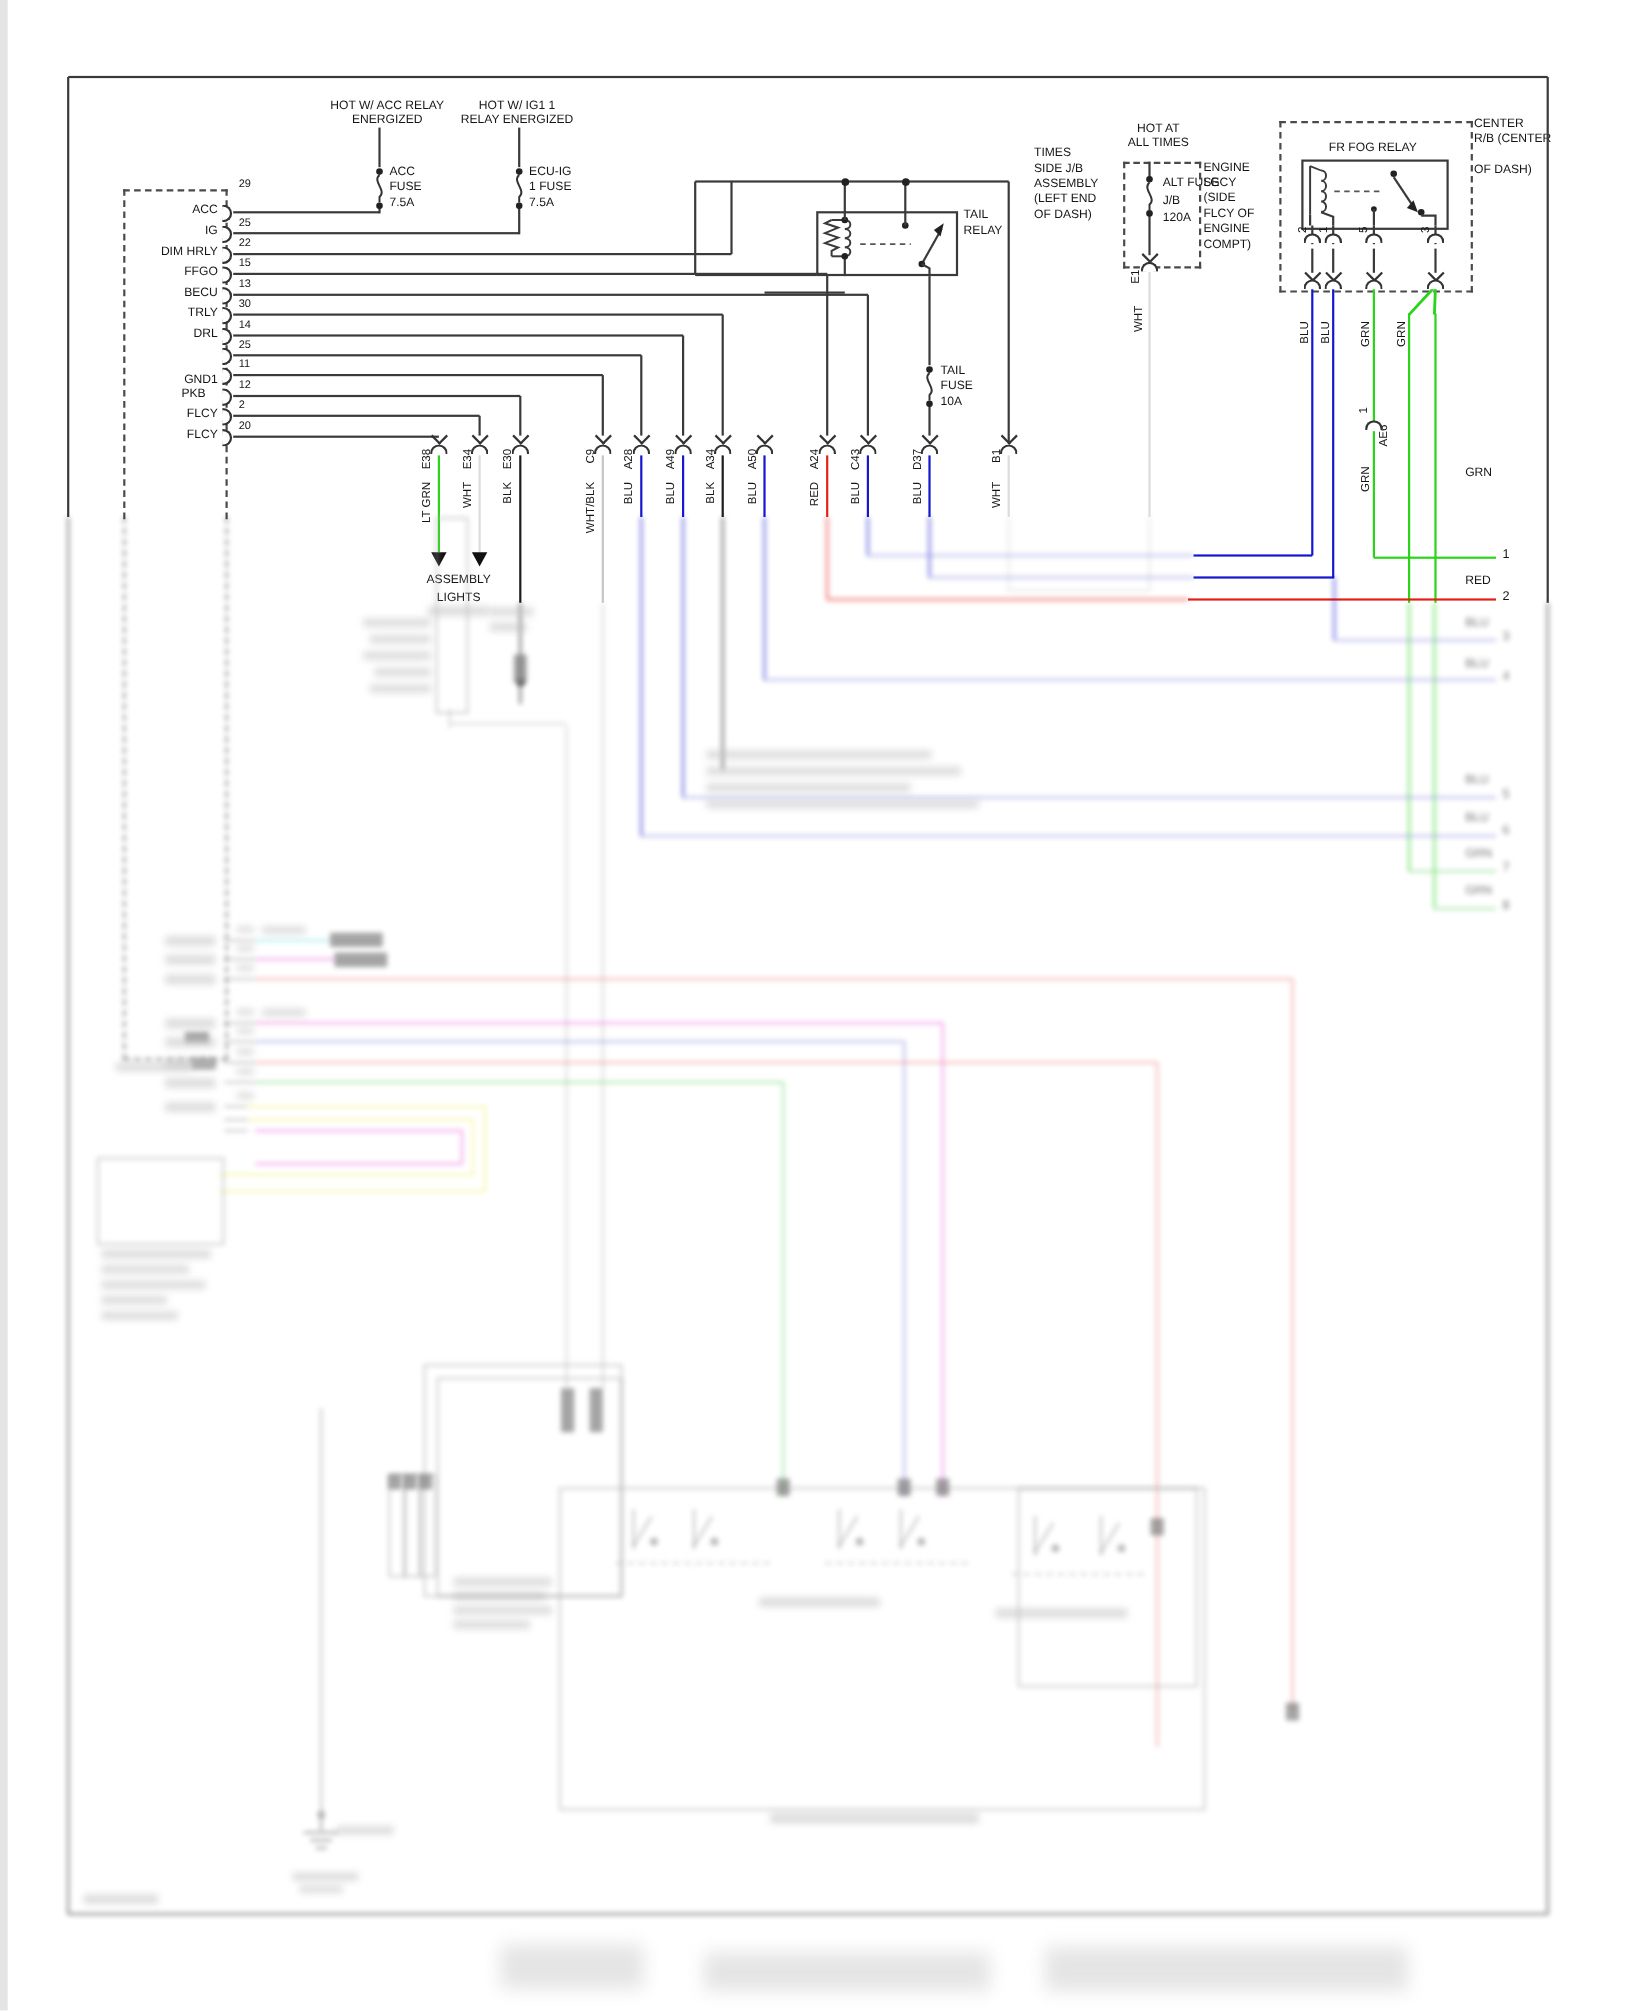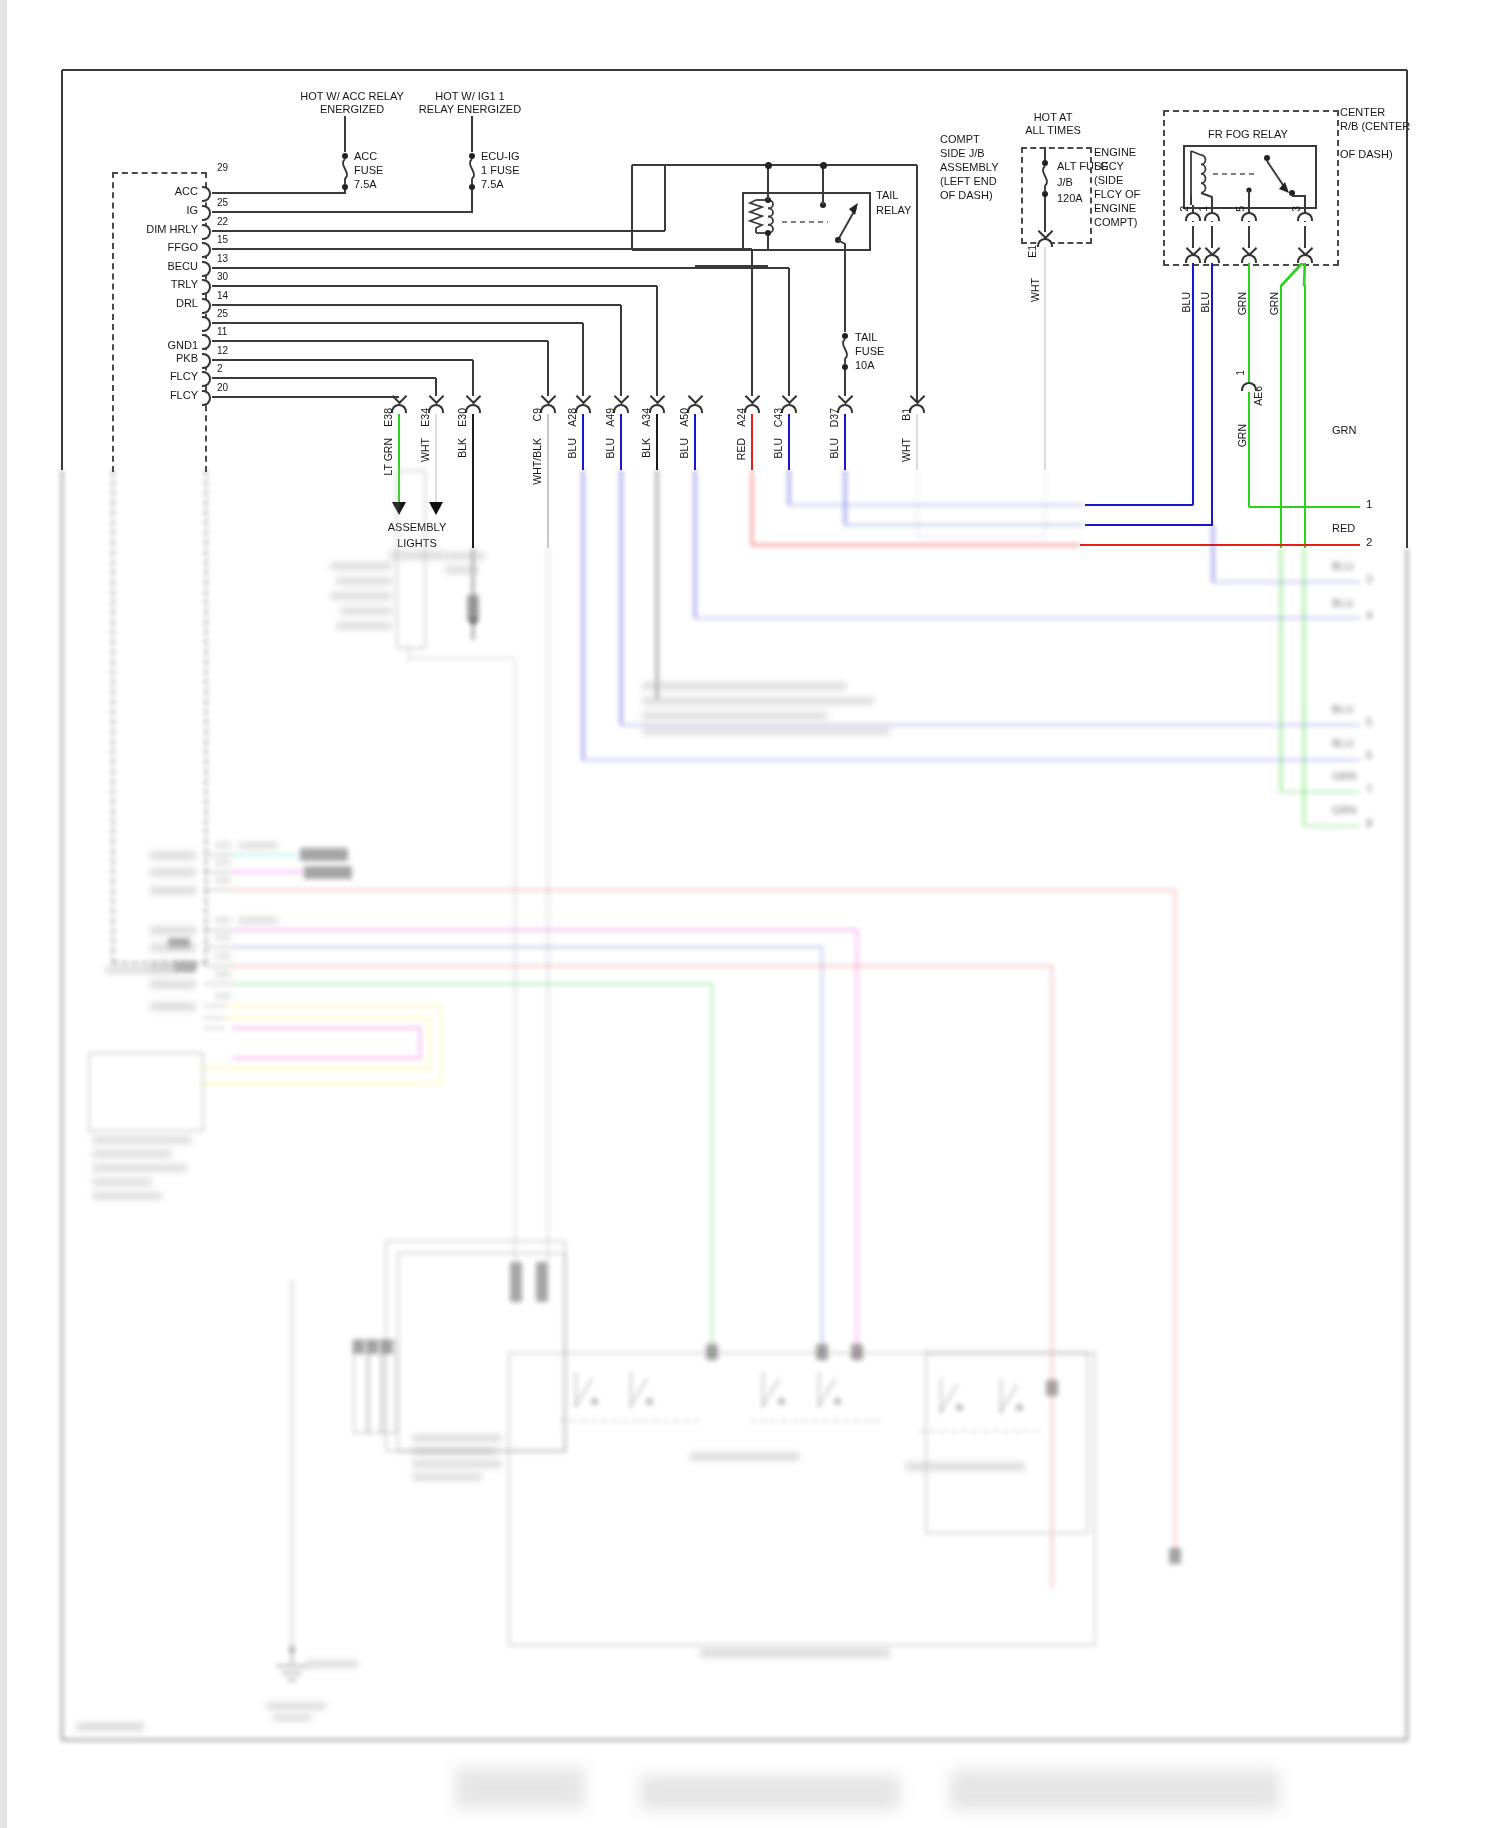--- a/index.html
+++ b/index.html
@@ -55,21 +55,21 @@
   <div class="t" style="left:855px;top:345px">FUSE</div>
   <div class="t" style="left:855px;top:359px">10A</div>
   <div class="t" style="left:1057px;top:160px">ALT FUSE</div>
   <div class="t" style="left:1057px;top:176px">J/B</div>
   <div class="t" style="left:1057px;top:192px">120A</div>
 
   <div class="t" style="left:876px;top:189px">TAIL</div>
   <div class="t" style="left:876px;top:204px">RELAY</div>
   <div class="t tc" style="left:1248px;top:128px">FR FOG RELAY</div>
 
-  <div class="t" style="left:940px;top:133px">COMPT</div>
+  <div class="t" style="left:940px;top:133px">TIMES</div>
   <div class="t" style="left:940px;top:147px">SIDE J/B</div>
   <div class="t" style="left:940px;top:161px">ASSEMBLY</div>
   <div class="t" style="left:940px;top:175px">(LEFT END</div>
   <div class="t" style="left:940px;top:189px">OF DASH)</div>
 
   <div class="t" style="left:1094px;top:146px">ENGINE</div>
   <div class="t" style="left:1094px;top:160px">LGCY</div>
   <div class="t" style="left:1094px;top:174px">(SIDE</div>
   <div class="t" style="left:1094px;top:188px">FLCY OF</div>
   <div class="t" style="left:1094px;top:202px">ENGINE</div>
@@ -444,21 +444,21 @@
       <div class="t tr" style="left:112px;top:260px;width:86px">BECU</div>
       <div class="num" style="left:217px;top:253px">13</div>
       <div class="t tr" style="left:112px;top:278px;width:86px">TRLY</div>
       <div class="num" style="left:217px;top:271px">30</div>
       <div class="t tr" style="left:112px;top:297px;width:86px">DRL</div>
       <div class="num" style="left:217px;top:290px">14</div>
       <div class="t tr" style="left:112px;top:315px;width:86px"></div>
       <div class="num" style="left:217px;top:308px">25</div>
       <div class="t tr" style="left:112px;top:339px;width:86px">GND1</div>
       <div class="num" style="left:217px;top:326px">11</div>
-      <div class="t tr" style="left:112px;top:352px;width:86px">PKB</div>
+      <div class="t tr" style="left:101px;top:352px;width:86px">PKB</div>
       <div class="num" style="left:217px;top:345px">12</div>
       <div class="t tr" style="left:112px;top:370px;width:86px">FLCY</div>
       <div class="num" style="left:217px;top:363px">2</div>
       <div class="t tr" style="left:112px;top:389px;width:86px">FLCY</div>
       <div class="num" style="left:217px;top:382px">20</div>
       <div class="vt" style="left:382px;top:408px">E38</div>
       <div class="vt" style="left:382px;top:438px">LT GRN</div>
       <div class="vt" style="left:419px;top:408px">E34</div>
       <div class="vt" style="left:419px;top:438px">WHT</div>
       <div class="vt" style="left:456px;top:408px">E30</div>

